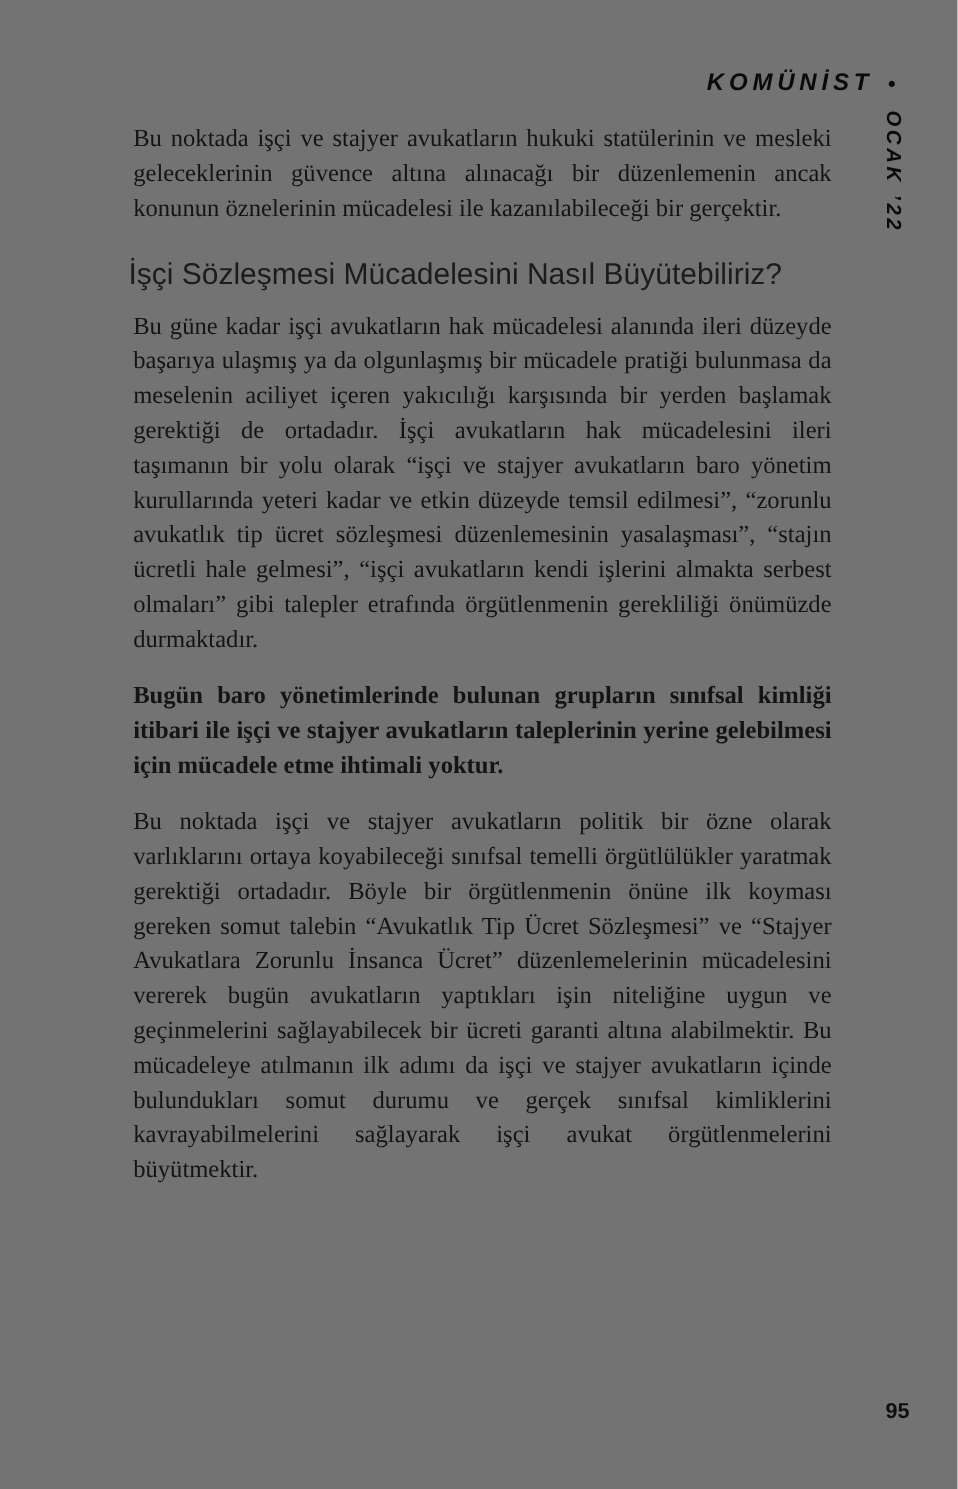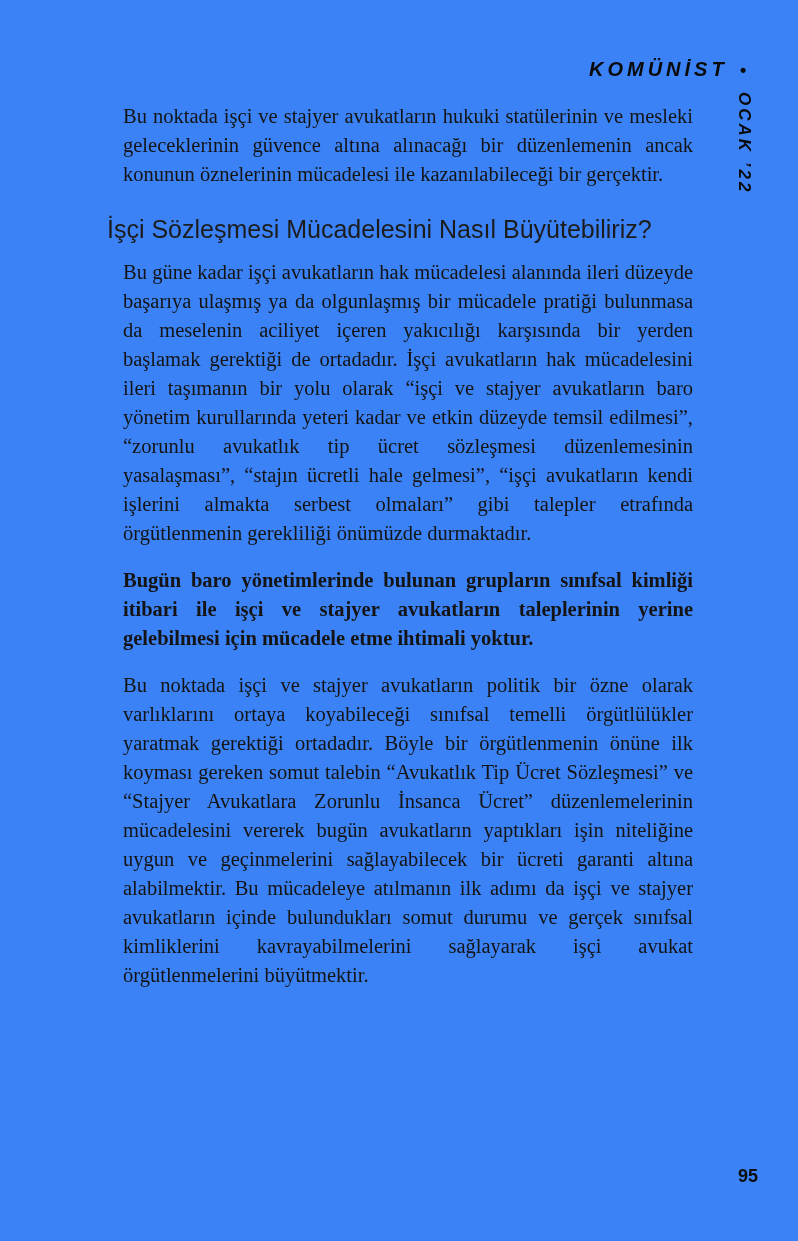--- a/index.html
+++ b/index.html
@@ -1,20 +1,20 @@
 <!DOCTYPE html>
 <html><head>
 <meta charset="utf-8">
 <style>
   html, body { margin: 0; padding: 0; background: #ffffff; }
   .page {
     position: relative;
     width: 798px;
     height: 1241px;
-    background: #3b82f6;
+    background: #737373;
     font-family: "Liberation Serif", serif;
     color: #141414;
     overflow: hidden;
   }
   .header {
     position: absolute;
     top: 58px;
     right: 52px;
     display: flex;
     align-items: center;
@@ -46,21 +46,21 @@
   }
   .content {
     position: absolute;
     left: 107px;
     top: 102px;
     width: 586px;
     text-align: justify;
     font-size: 20.5px;
     line-height: 29px;
   }
-  .content p { margin: 0 0 18px 16px; font-family: Liberation Serif, serif; }
+  .content p { margin: 0 0 18px 4px; font-family: Liberation Serif, serif; }
   .content p.bold { font-weight: bold; }
   .content h2 {
     font-family: "Liberation Sans", sans-serif;
     font-weight: 500;
     font-size: 25px;
     line-height: 31px;
     margin: 25px 0 13px 0;
     text-align: left;
     color: #1c1c1c;
   }

